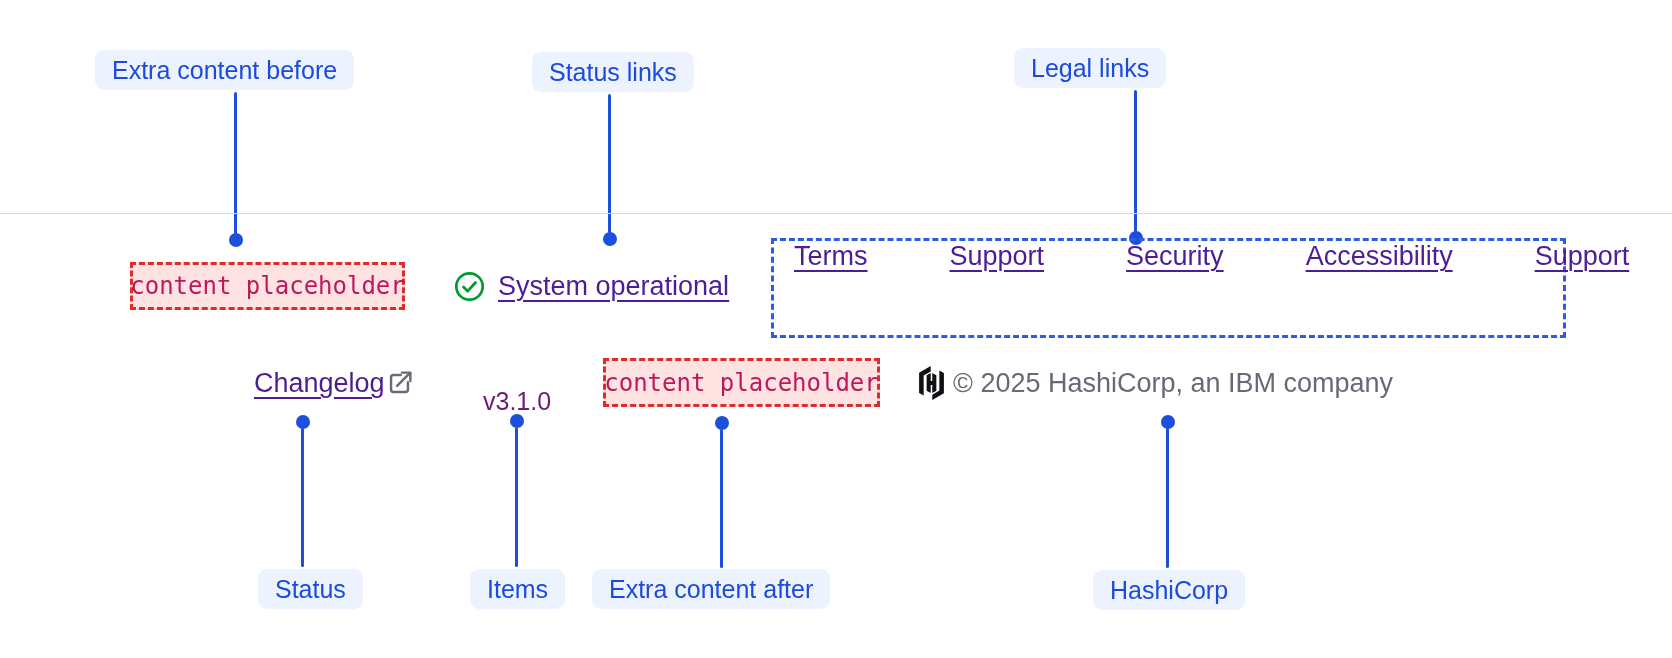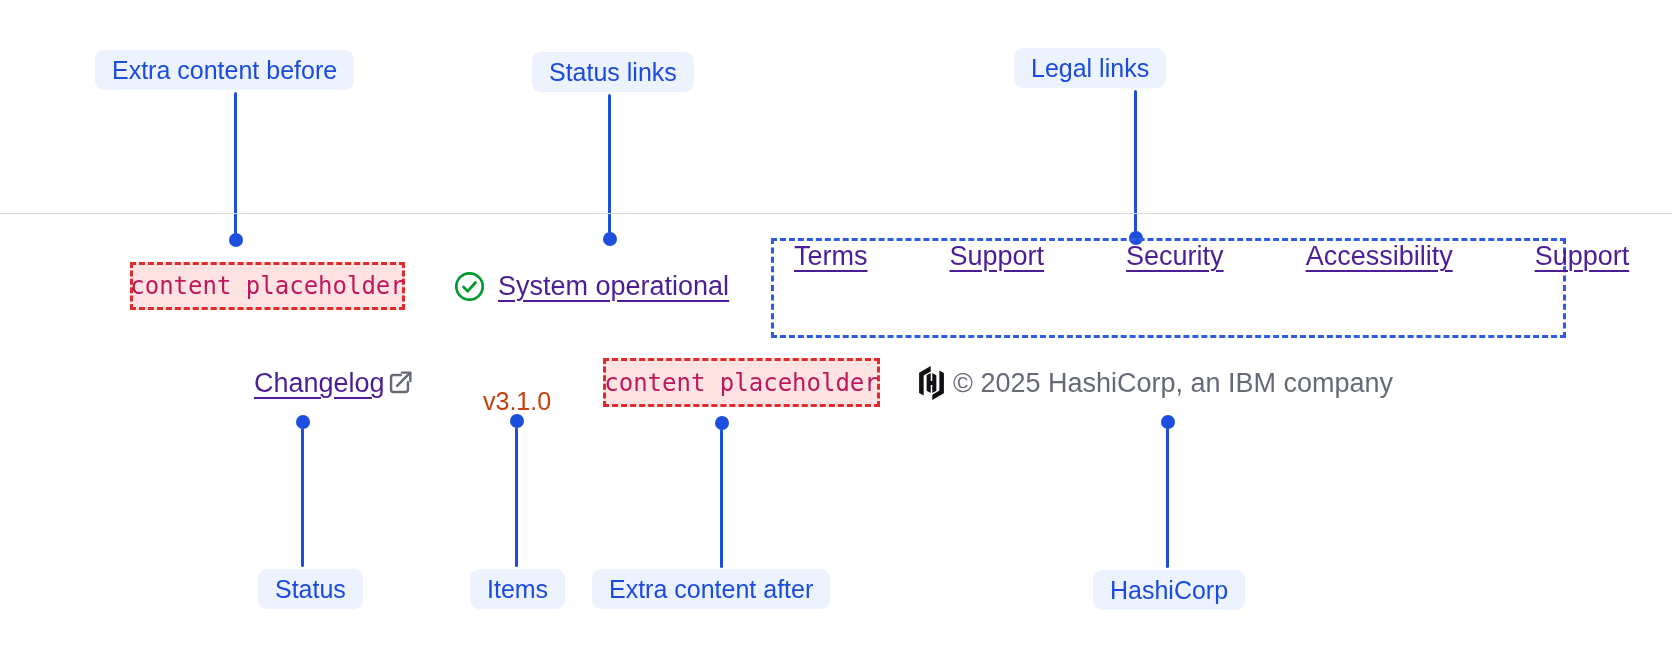--- a/index.html
+++ b/index.html
@@ -14,21 +14,21 @@
   .dot{position:absolute;width:14px;height:14px;border-radius:50%;background:#1d4fdd;}
   
   .red-box{position:absolute;box-sizing:border-box;border:3px dashed #de2b2b;background:#ffe2e2;
            color:#be185d;font-family:"DejaVu Sans Mono",monospace;font-size:24px;
            display:flex;align-items:center;justify-content:center;white-space:nowrap;}
   
   .grp{position:absolute;display:flex;align-items:center;}
   .glink{color:#4c1d95;font-size:27px;text-decoration:underline;
          text-underline-offset:5px;text-decoration-thickness:2px;white-space:nowrap;cursor:pointer;}
   .plain{color:#656a76;font-size:27px;white-space:nowrap;}
-  .version{color:#c2410c;font-size:25px;white-space:nowrap;margin-top:36px;}
+  .version{color:#701a75;font-size:25px;white-space:nowrap;margin-top:36px;}
   .legal-box{position:absolute;box-sizing:border-box;border:3px dashed #2e5be4;
              display:flex;align-items:flex-start;gap:82px;padding-left:20px;}
   .icon{flex:0 0 auto;display:block;}
 </style>
 </head>
 <body>
 
 <div class="canvas">
 
   <div class="pill" style="left:95px;top:50px">Extra content before</div>

